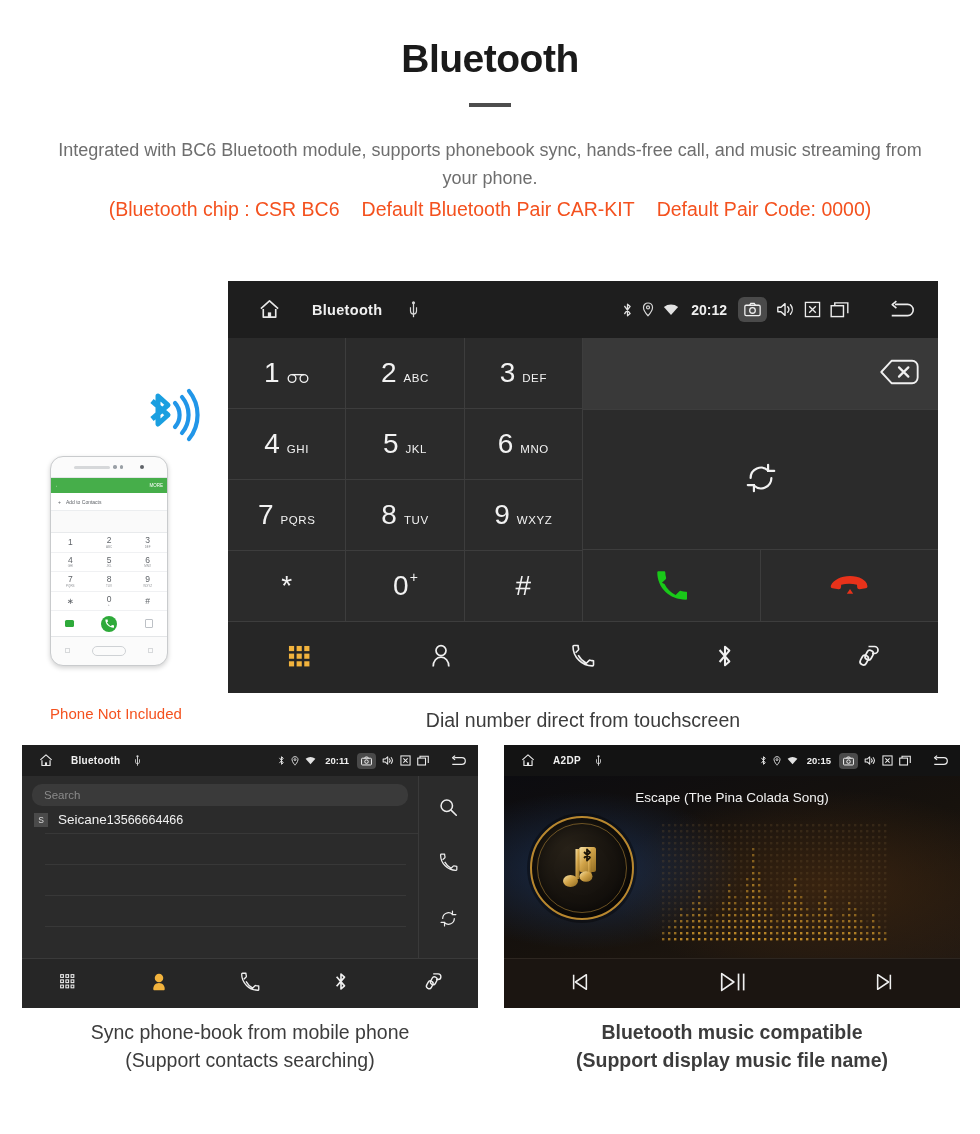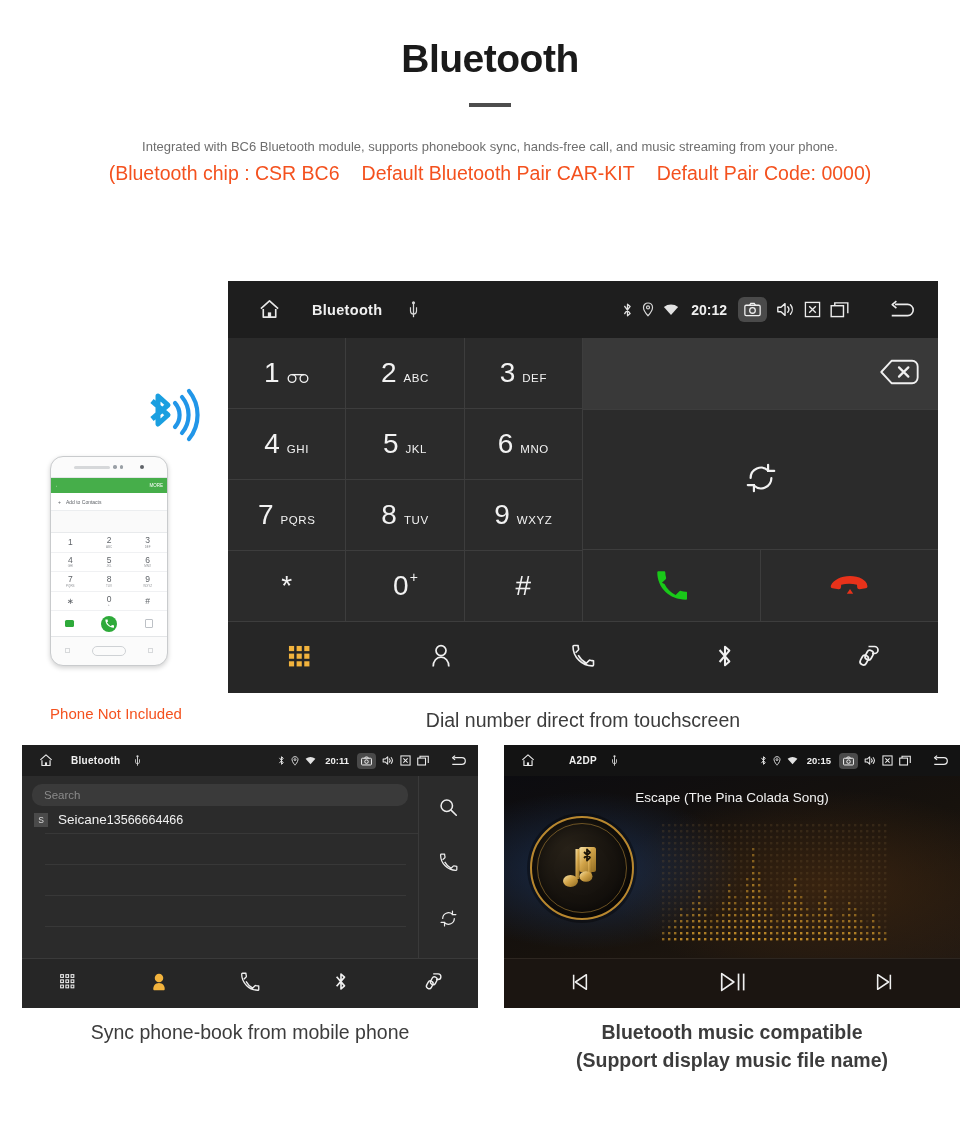--- a/index.html
+++ b/index.html
@@ -20,21 +20,21 @@
     letter-spacing: -0.5px;
     padding-top: 38px;
     line-height: 1.1;
   }
   .hdr-rule {
     width: 42px; height: 4px; background: #4d4d4d;
     margin: 22px auto 0;
   }
   .hdr-desc {
     text-align: center;
-    font-size: 13px;
+    font-size: 18px;
     color: #6e6e6e;
     line-height: 1.55;
     margin-top: 30px;
     padding: 0 40px;
   }
   .hdr-specs {
     text-align: center;
     font-size: 19.5px;
     color: #f4511e;
     margin-top: 5px;
@@ -209,21 +209,21 @@
 
   
   .mu {
     position: absolute; left: 504px; top: 745px;
     width: 456px; height: 263px;
     background: #141414; display: flex; flex-direction: column;
     overflow: hidden;
   }
   .mu .statusbar { height: 31px; padding: 0 7px; background: #131313; z-index: 3; }
   .mu .sb-home { width: 34px; }
-  .mu .sb-title { font-size: 10px; margin-left: 24px; }
+  .mu .sb-title { font-size: 10px; margin-left: 8px; }
   .mu .sb-usb { margin-left: 14px; }
   .mu .sb-right { gap: 6px; }
   .mu .sb-time { font-size: 9.5px; }
   .mu .sb-cam { padding: 3px 4px; border-radius: 4px; }
   .mu .sb-back { margin-left: 15px; margin-right: 4px; }
   .mu-stage {
     flex: 1; position: relative;
     background:
       radial-gradient(ellipse 55% 70% at 18% 52%, rgba(26,48,84,.85), rgba(0,0,0,0) 62%),
       radial-gradient(ellipse 70% 80% at 70% 60%, rgba(66,40,16,.75), rgba(0,0,0,0) 66%),
@@ -714,20 +714,21 @@
               <path d="M13.5 3.5 L19.5 3.5 A3.5 3.5 0 0 1 19.5 10.5 L17 10.5"></path>
               <rect x="11" y="7" width="6.5" height="10" rx="3.2" transform="rotate(28 14 12)"></rect>
               <rect x="6" y="12" width="6.5" height="10" rx="3.2" transform="rotate(28 9 17)"></rect>
             </svg></span>
         </div>
       </div>
   </div>
 
   <div class="cap cap-left">
     <div>Sync phone-book from mobile phone</div>
+    <div>(Support contacts searching)</div>
   </div>
 
   <div class="mu">
     <div class="statusbar">
       <div class="sb-home">
         <svg width="16" height="15" viewBox="0 0 24 24" fill="none" stroke="#e8e8e8" stroke-width="1.9" stroke-linejoin="round">
           <path d="M3 11 L12 3 L21 11"></path>
             <path d="M5.5 11.5 V20 H18.5 V11.5"></path>
           <rect x="10.3" y="15" width="3.4" height="5" fill="#e8e8e8" stroke="none"></rect>
         </svg>

